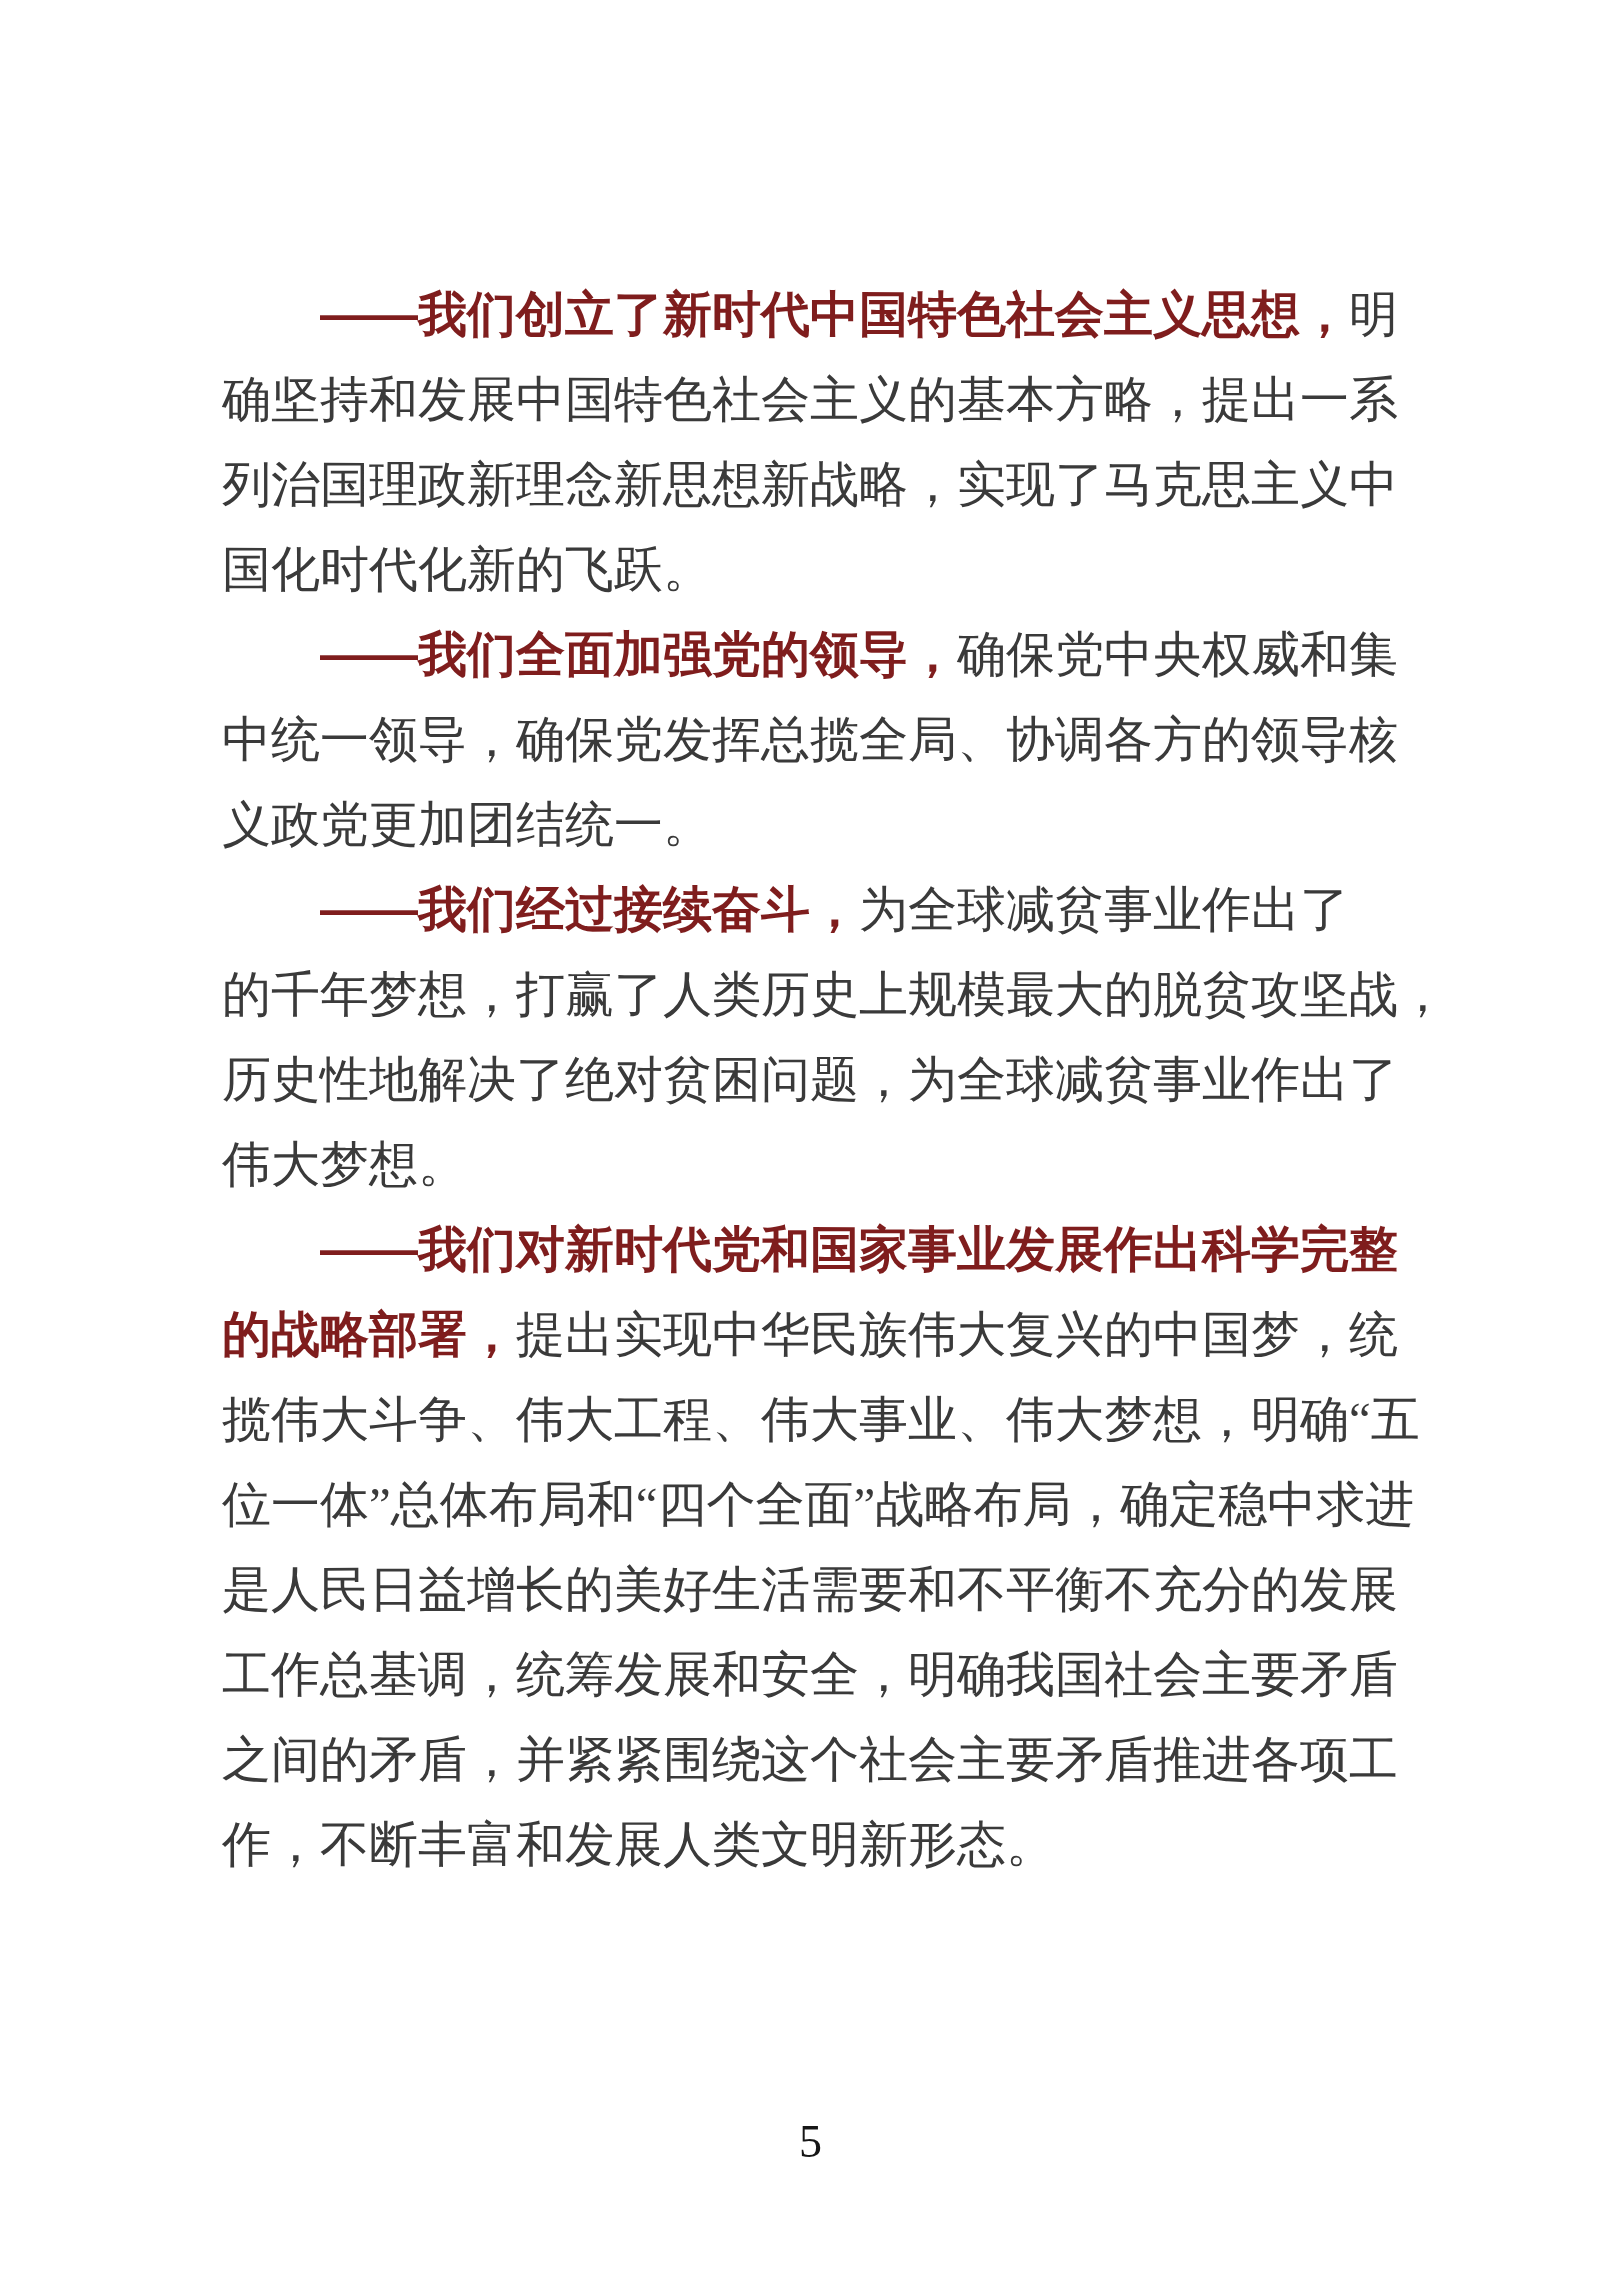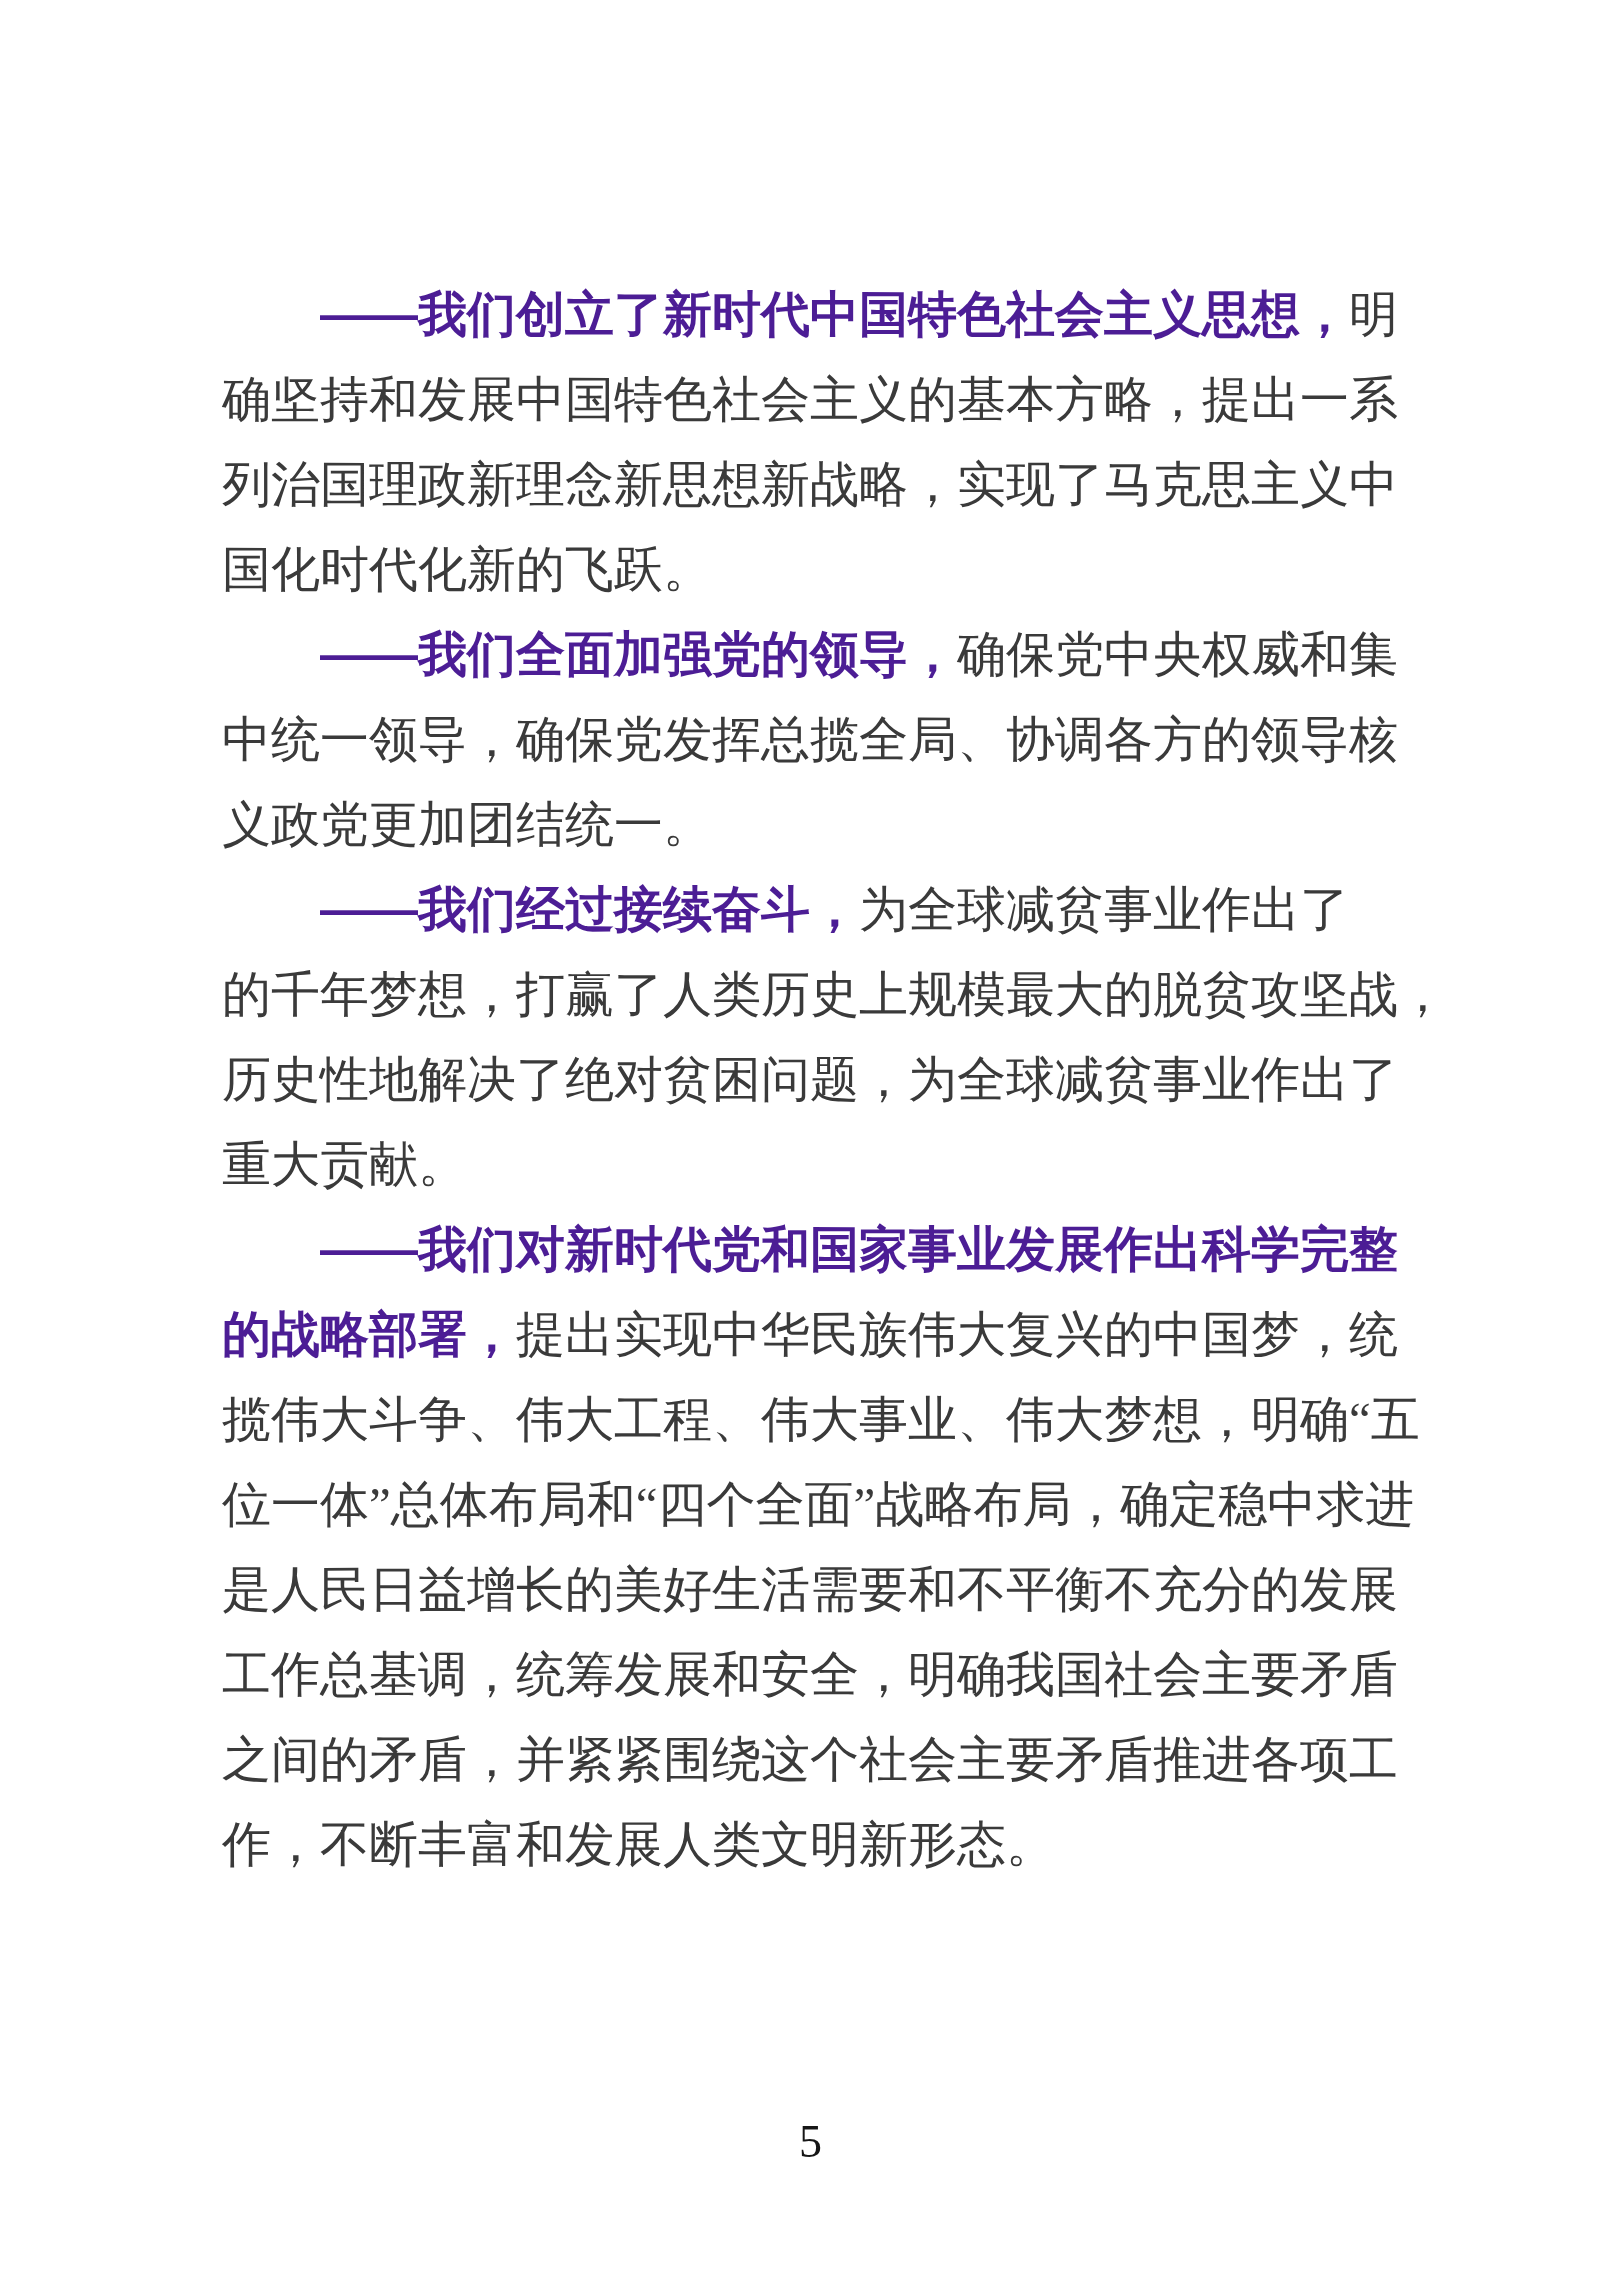--- a/index.html
+++ b/index.html
@@ -37,21 +37,21 @@
   .line.indent {
     padding-left: 98px;
   }
   .seg {
     font-family: "Liberation Serif", serif;
     font-weight: 400;
   }
   .seg-bold {
     font-family: "Liberation Sans", sans-serif;
     font-weight: 700;
-    color: #4c1d95;
+    color: #7f1d1d;
   }
   .page-number {
     position: absolute;
     top: 2107px;
     left: 0;
     width: 100%;
     height: 69px;
     line-height: 69px;
     text-align: center;
     font-family: "Liberation Serif", serif;
@@ -72,21 +72,21 @@
       </div>
       <div class="para">
         <div class="line indent"><span class="seg seg-bold">——我们全面加强党的领导，</span><span class="seg">确保党中央权威和集</span></div>
         <div class="line"><span class="seg">中统一领导，确保党发挥总揽全局、协调各方的领导核</span></div>
         <div class="line"><span class="seg">义政党更加团结统一。</span></div>
       </div>
       <div class="para">
         <div class="line indent"><span class="seg seg-bold">——我们经过接续奋斗，</span><span class="seg">为全球减贫事业作出了</span></div>
         <div class="line"><span class="seg">的千年梦想，打赢了人类历史上规模最大的脱贫攻坚战，</span></div>
         <div class="line"><span class="seg">历史性地解决了绝对贫困问题，为全球减贫事业作出了</span></div>
-        <div class="line"><span class="seg">重大贡献。</span></div>
+        <div class="line"><span class="seg">伟大梦想。</span></div>
       </div>
       <div class="para">
         <div class="line indent"><span class="seg seg-bold">——我们对新时代党和国家事业发展作出科学完整</span></div>
         <div class="line"><span class="seg seg-bold">的战略部署，</span><span class="seg">提出实现中华民族伟大复兴的中国梦，统</span></div>
         <div class="line"><span class="seg">揽伟大斗争、伟大工程、伟大事业、伟大梦想，明确“五</span></div>
         <div class="line"><span class="seg">位一体”总体布局和“四个全面”战略布局，确定稳中求进</span></div>
         <div class="line"><span class="seg">是人民日益增长的美好生活需要和不平衡不充分的发展</span></div>
         <div class="line"><span class="seg">工作总基调，统筹发展和安全，明确我国社会主要矛盾</span></div>
         <div class="line"><span class="seg">之间的矛盾，并紧紧围绕这个社会主要矛盾推进各项工</span></div>
         <div class="line"><span class="seg">作，不断丰富和发展人类文明新形态。</span></div>

